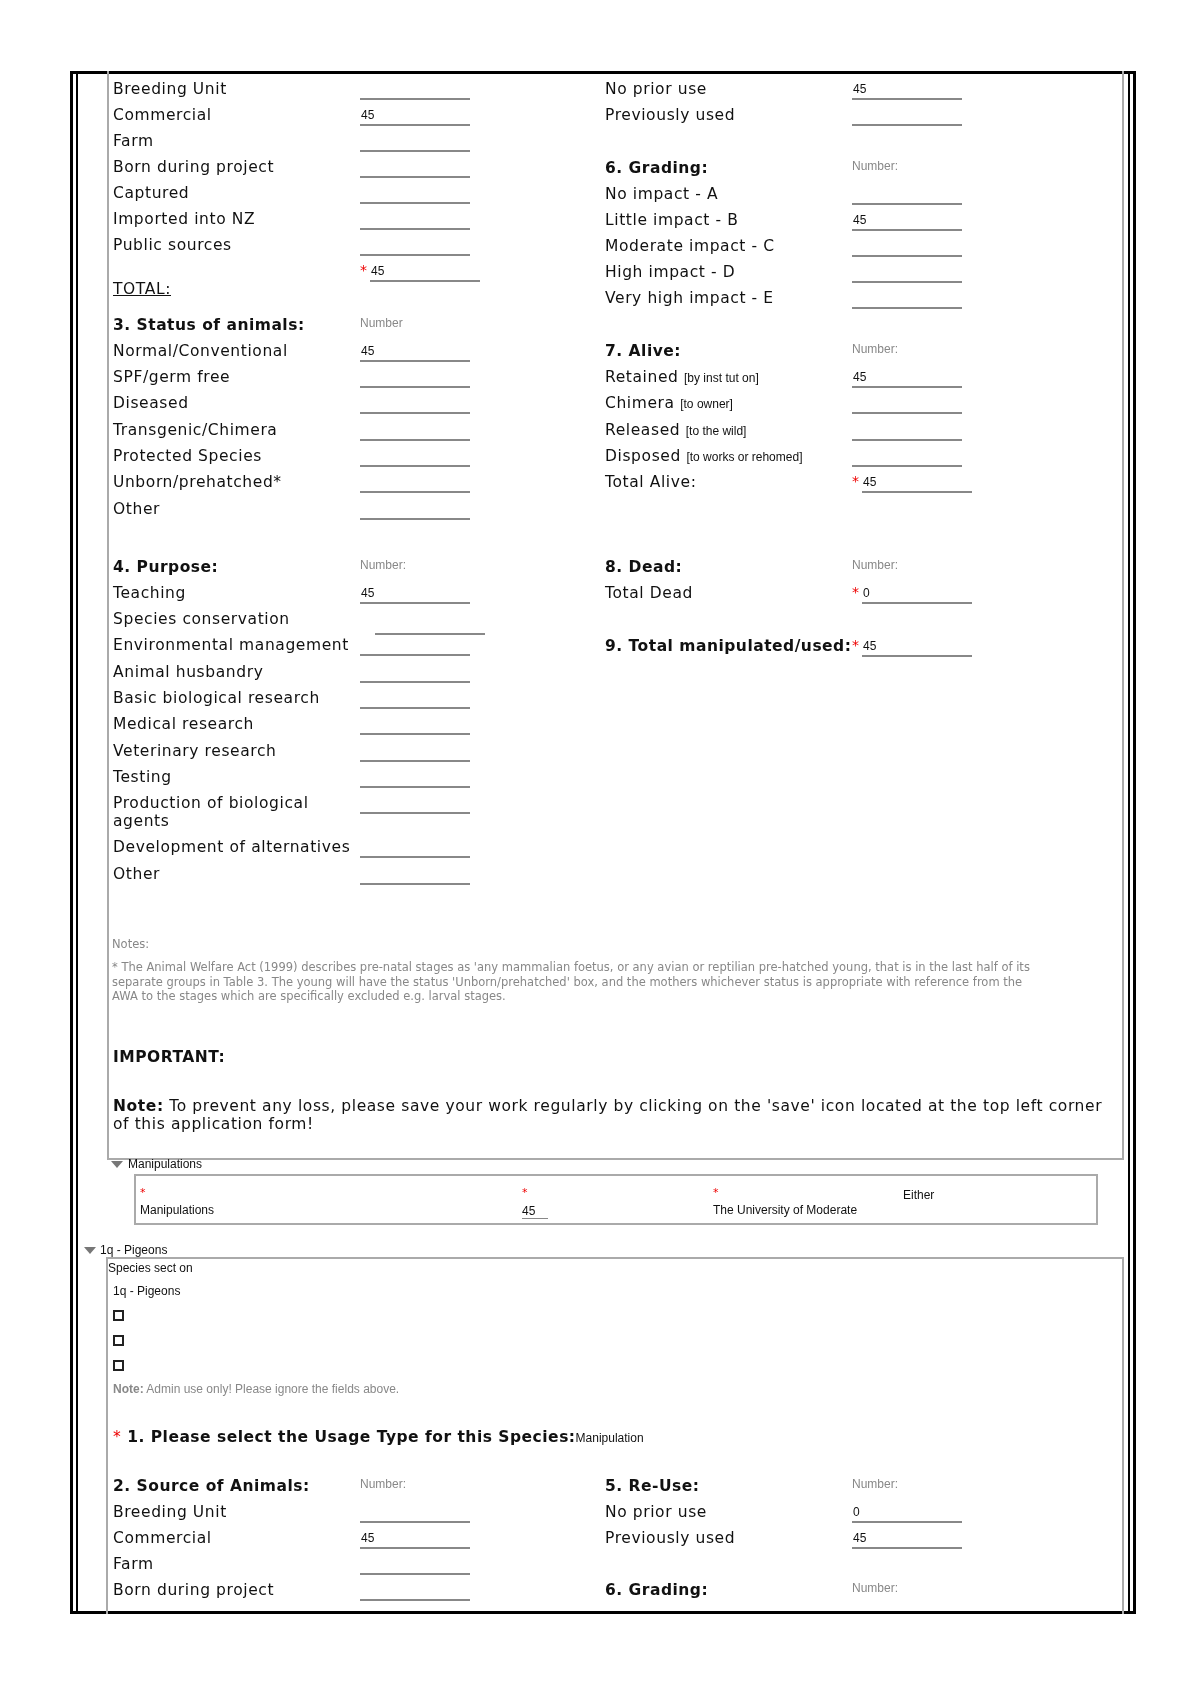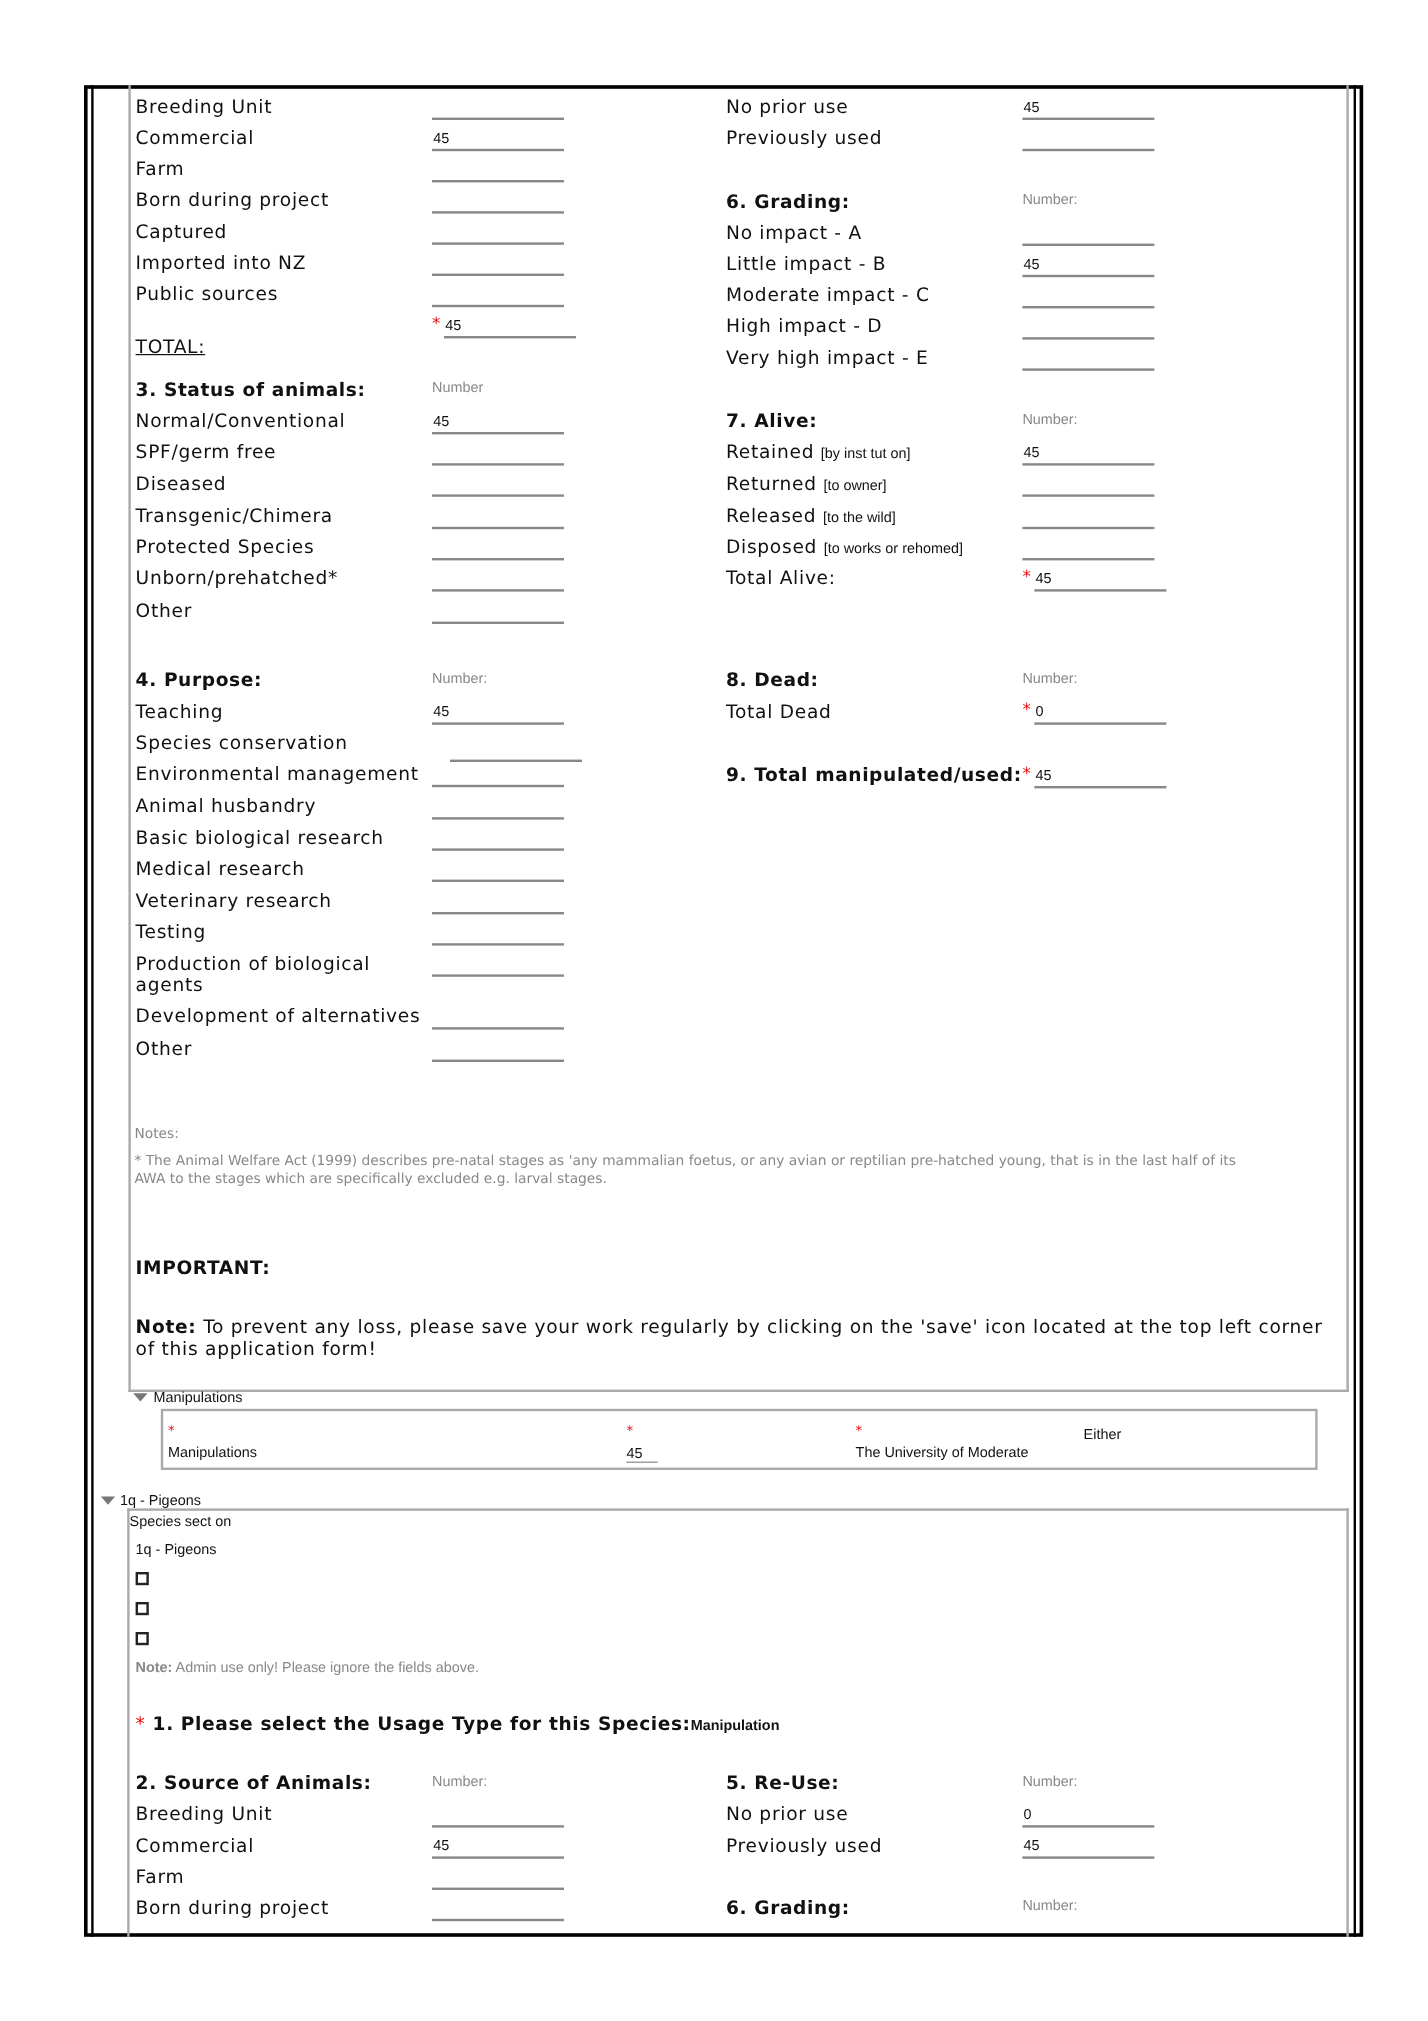--- a/index.html
+++ b/index.html
@@ -87,21 +87,21 @@
   <div class="field" style="left:360px;top:473px;"><span></span></div>
   <div class="lbl" style="left:113px;top:500px;">Other</div>
   <div class="field" style="left:360px;top:500px;"><span></span></div>
 </div>
 
 <div>
   <div class="hdr" style="left:605px;top:342px;">7. Alive:</div>
   <div class="numlbl" style="left:852px;top:342px;">Number:</div>
   <div class="lbl" style="left:605px;top:368px;"><span>Retained</span> <span class="small">[by inst tut on]</span></div>
   <div class="field" style="left:852px;top:368px;"><span>45</span></div>
-  <div class="lbl" style="left:605px;top:394px;"><span>Returned</span> <span class="small">[to owner]</span></div>
+  <div class="lbl" style="left:605px;top:394px;"><span>Chimera</span> <span class="small">[to owner]</span></div>
   <div class="field" style="left:852px;top:394px;"><span></span></div>
   <div class="lbl" style="left:605px;top:421px;"><span>Released</span> <span class="small">[to the wild]</span></div>
   <div class="field" style="left:852px;top:421px;"><span></span></div>
   <div class="lbl" style="left:605px;top:447px;"><span>Disposed</span> <span class="small">[to works or rehomed]</span></div>
   <div class="field" style="left:852px;top:447px;"><span></span></div>
   <div class="lbl" style="left:605px;top:473px;">Total Alive:</div>
   <span class="req" style="left:852px;top:473px;">*</span>
   <div class="field" style="left:862px;top:473px;"><span>45</span></div>
 </div>
 
@@ -140,20 +140,21 @@
   <span class="req" style="left:852px;top:584px;">*</span>
   <div class="field" style="left:862px;top:584px;"><span>0</span></div>
   <div class="hdr" style="left:605px;top:637px;">9. Total manipulated/used:</div>
   <span class="req" style="left:852px;top:637px;">*</span>
   <div class="field" style="left:862px;top:637px;"><span>45</span></div>
 </div>
 
 <div class="notes" style="top:937px;">Notes:</div>
 <div class="notes" style="top:960px;">
   <div>* The Animal Welfare Act (1999) describes pre-natal stages as 'any mammalian foetus, or any avian or reptilian pre-hatched young, that is in the last half of its</div>
+  <div>separate groups in Table 3. The young will have the status 'Unborn/prehatched' box, and the mothers whichever status is appropriate with reference from the</div>
   <div>AWA to the stages which are specifically excluded e.g. larval stages.</div>
 </div>
 
 <div class="hdr" style="left:113px;top:1048px;">IMPORTANT:</div>
 <div class="lbl" style="left:113px;top:1097px;white-space:nowrap;"><b>Note:</b><span> To prevent any loss, please save your work regularly by clicking on the 'save' icon located at the top left corner</span></div>
 <div class="lbl" style="left:113px;top:1115px;">of this application form!</div>
 
 <div class="tri" style="left:111px;top:1161px;"></div>
 <div class="sm" style="left:128px;top:1157px;">Manipulations</div>
 <div class="box" style="left:134px;top:1174px;width:964px;height:51px;"></div>
@@ -168,21 +169,21 @@
 <div class="tri" style="left:84px;top:1247px;"></div>
 <div class="sm" style="left:100px;top:1243px;">1q - Pigeons</div>
 <div class="abs" style="left:106px;top:1257px;width:1018px;height:357px;border-left:2px solid #aaa;border-top:2px solid #aaa;border-right:2px solid #aaa;box-sizing:border-box;"></div>
 <div class="sm" style="left:108px;top:1261px;">Species sect on</div>
 <div class="sm" style="left:113px;top:1284px;">1q - Pigeons</div>
 <div class="cb" style="left:113px;top:1310px;"></div>
 <div class="cb" style="left:113px;top:1335px;"></div>
 <div class="cb" style="left:113px;top:1360px;"></div>
 <div class="sm" style="left:113px;top:1382px;color:#888;"><b>Note:</b><span> Admin use only! Please ignore the fields above.</span></div>
 
-<div class="hdr" style="left:113px;top:1428px;"><span style="color:#e00;font-weight:normal;">*</span> <span>1. Please select the Usage Type for this Species:</span><span class="small" style="font-weight:bold;">Manipulation</span></div>
+<div class="hdr" style="left:113px;top:1428px;"><span style="color:#e00;font-weight:normal;">*</span> <span>1. Please select the Usage Type for this Species:</span><span class="small" style="font-weight:normal;">Manipulation</span></div>
 
 <div class="hdr" style="left:113px;top:1477px;">2. Source of Animals:</div>
 <div class="numlbl" style="left:360px;top:1477px;">Number:</div>
 <div class="lbl" style="left:113px;top:1503px;">Breeding Unit</div>
 <div class="field" style="left:360px;top:1503px;"><span></span></div>
 <div class="lbl" style="left:113px;top:1529px;">Commercial</div>
 <div class="field" style="left:360px;top:1529px;"><span>45</span></div>
 <div class="lbl" style="left:113px;top:1555px;">Farm</div>
 <div class="field" style="left:360px;top:1555px;"><span></span></div>
 <div class="lbl" style="left:113px;top:1581px;">Born during project</div>

